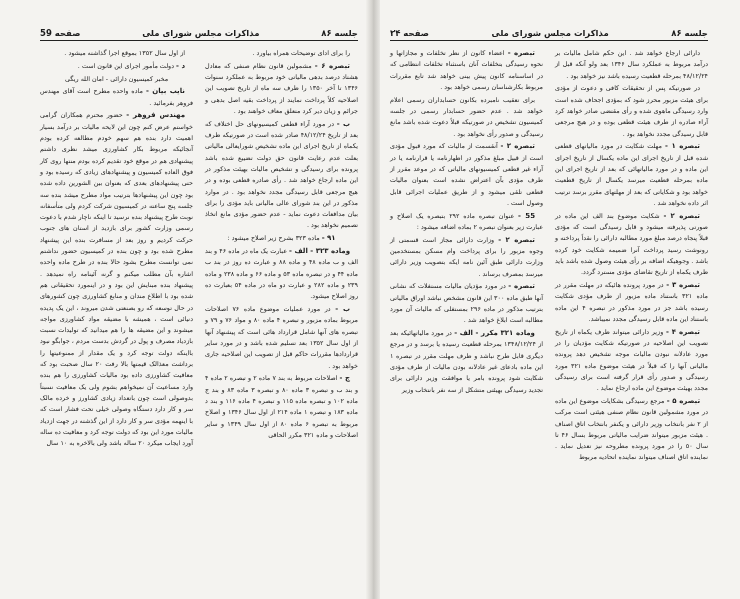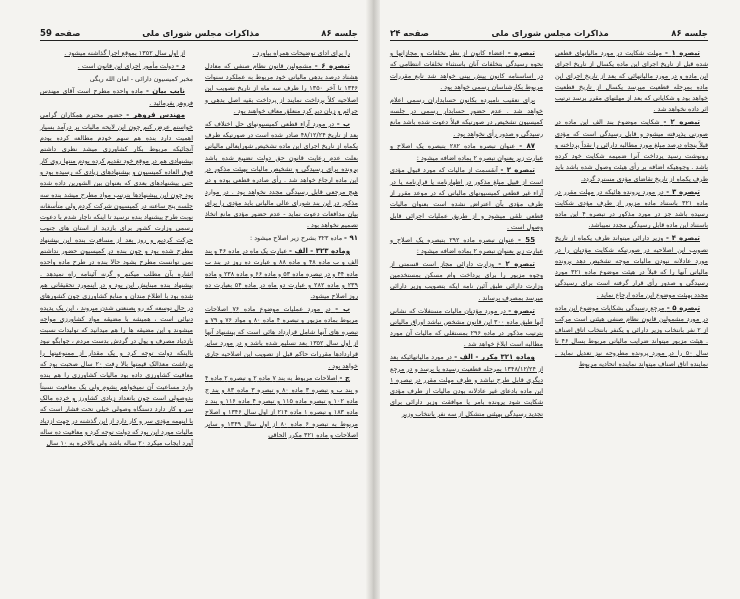--- a/index.html
+++ b/index.html
@@ -13,23 +13,23 @@
   .page.right { left: 380px; width: 360px; }
   .header { position: absolute; top: 27px; height: 14px; display: flex; justify-content: space-between; align-items: flex-end;
     font-weight: bold; font-size: 8.5px; border-bottom: 1.6px solid #222; padding-bottom: 2px; }
   .page.left .header { left: 40px; right: 8px; }
   .page.right .header { left: 10px; right: 32px; }
   .columns { position: absolute; top: 48px; display: flex; gap: 12px; }
   .page.left .columns { left: 40px; right: 8px; }
   .page.right .columns { left: 10px; right: 32px; }
   .col { flex: 1; font-size: 6.4px; line-height: 11.3px; text-align: justify; }
   .para { margin-bottom: 1.5px; }
-  .para.indent { text-indent: 8px; text-decoration: underline; }
+  .para.indent { text-indent: 8px; }
   .lbl { font-weight: bold; font-size: 7px; }
-  .center { text-align: right; }
+  .center { text-align: center; }
 </style>
 </head>
 <body>
 
 <div class="spread">
   <div class="gutter"></div>
 
   <div class="page left">
     <div class="header">
       <span>جلسه ۸۶</span>
@@ -57,30 +57,31 @@
   </div>
 
   <div class="page right">
     <div class="header">
       <span>جلسه ۸۶</span>
       <span>مذاکرات مجلس شورای ملی</span>
       <span>صفحه ۳۴</span>
     </div>
     <div class="columns">
       <div class="col">
+          <div class="para indent"><span>دارائی ارجاع خواهد شد . این حکم شامل مالیات بر درآمد مربوط به عملکرد سال ۱۳۴۶ بعد ولو آنکه قبل از ۴۸/۱۲/۲۴ بمرحله قطعیت رسیده باشد نیز خواهد بود .</span></div>
+          <div class="para indent"><span>در صورتیکه پس از تحقیقات کافی و دعوت از مؤدی برای هیئت مزبور محرز شود که بمؤدی اجحاف شده است وارد رسیدگی ماهوی شده و رأی مقتضی صادر خواهد کرد آراء صادره از طرف هیئت قطعی بوده و در هیچ مرجعی قابل رسیدگی مجدد نخواهد بود .</span></div>
           <div class="para indent"><span class="lbl">تبصره ۱ -</span> <span>مهلت شکایت در مورد مالیاتهای قطعی شده قبل از تاریخ اجرای این ماده یکسال از تاریخ اجرای این ماده و در مورد مالیاتهائی که بعد از تاریخ اجرای این ماده بمرحله قطعیت میرسد یکسال از تاریخ قطعیت خواهد بود و شکایاتی که بعد از مهلتهای مقرر برسد ترتیب اثر داده نخواهد شد .</span></div>
           <div class="para indent"><span class="lbl">تبصره ۲ -</span> <span>شکایت موضوع بند الف این ماده در صورتی پذیرفته میشود و قابل رسیدگی است که مؤدی قبلاً پنجاه درصد مبلغ مورد مطالبه دارائی را نقداً پرداخته و رونوشت رسید پرداخت آنرا ضمیمه شکایت خود کرده باشد . وجوهیکه اضافه بر رأی هیئت وصول شده باشد باید ظرف یکماه از تاریخ تقاضای مؤدی مسترد گردد.</span></div>
           <div class="para indent"><span class="lbl">تبصره ۳ -</span> <span>در مورد پرونده هائیکه در مهلت مقرر در ماده ۳۲۱ باستناد ماده مزبور از طرف مؤدی شکایت رسیده باشد جز در مورد مذکور در تبصره ۴ این ماده باستناد این ماده قابل رسیدگی مجدد نمیباشد.</span></div>
           <div class="para indent"><span class="lbl">تبصره ۴ -</span> <span>وزیر دارائی میتواند ظرف یکماه از تاریخ تصویب این اصلاحیه در صورتیکه شکایت مؤدیان را در مورد عادلانه نبودن مالیات موجه تشخیص دهد پرونده مالیاتی آنها را که قبلاً در هیئت موضوع ماده ۳۲۱ مورد رسیدگی و صدور رأی قرار گرفته است برای رسیدگی مجدد بهیئت موضوع این ماده ارجاع نماید .</span></div>
           <div class="para indent"><span class="lbl">تبصره ۵ -</span> <span>مرجع رسیدگی بشکایات موضوع این ماده در مورد مشمولین قانون نظام صنفی هیئتی است مرکب از ۲ نفر بانتخاب وزیر دارائی و یکنفر بانتخاب اتاق اصناف . هیئت مزبور میتواند ضرایب مالیاتی مربوط بسال ۴۶ تا سال ۵۰ را در مورد پرونده مطروحه نیز تعدیل نماید . نماینده اتاق اصناف میتواند نماینده اتحادیه مربوط</span></div>
         </div>
       <div class="col">
           <div class="para indent"><span class="lbl">تبصره -</span> <span>اعضاء کانون از نظر تخلفات و مجازاتها و نحوه رسیدگی بتخلفات آنان باستثناء تخلفات انتظامی که در اساسنامه کانون پیش بینی خواهد شد تابع مقررات مربوط بکارشناسان رسمی خواهد بود .</span></div>
           <div class="para indent"><span>برای تعقیب نامبرده بکانون حسابداران رسمی اعلام خواهد شد . عدم حضور حسابدار رسمی در جلسه کمیسیون تشخیص در صورتیکه قبلاً دعوت شده باشد مانع رسیدگی و صدور رأی نخواهد بود .</span></div>
-          <div class="para indent"><span class="lbl">۸۷ -</span> <span>عنوان تبصره ماده ۲۸۲ بتبصره یک اصلاح و عبارت زیر بعنوان تبصره ۲ بماده اضافه میشود :</span></div>
           <div class="para indent"><span class="lbl">تبصره ۲ -</span> <span>آنقسمت از مالیات که مورد قبول مؤدی است از قبیل مبلغ مذکور در اظهارنامه یا قرارنامه یا در آراء غیر قطعی کمیسیونهای مالیاتی که در موعد مقرر از طرف مؤدی بآن اعتراض نشده است بعنوان مالیات قطعی تلقی میشود و از طریق عملیات اجرائی قابل وصول است .</span></div>
           <div class="para indent"><span class="lbl">55 -</span> <span>عنوان تبصره ماده ۲۹۲ بتبصره یک اصلاح و عبارت زیر بعنوان تبصره ۲ بماده اضافه میشود :</span></div>
           <div class="para indent"><span class="lbl">تبصره ۲ -</span> <span>وزارت دارائی مجاز است قسمتی از وجوه مزبور را برای پرداخت وام مسکن بمستخدمین وزارت دارائی طبق آئین نامه ایکه بتصویب وزیر دارائی میرسد بمصرف برساند .</span></div>
           <div class="para indent"><span class="lbl">تبصره -</span> <span>در مورد مؤدیان مالیات مستغلات که نشانی آنها طبق ماده ۳۰۰ این قانون مشخص نباشد اوراق مالیاتی بترتیب مذکور در ماده ۲۹۶ بمستغلی که مالیات آن مورد مطالبه است ابلاغ خواهد شد .</span></div>
           <div class="para indent"><span class="lbl">وماده ۳۲۱ مکرر - الف -</span> <span>در مورد مالیاتهائیکه بعد از ۱۳۴۸/۱۲/۲۴ بمرحله قطعیت رسیده یا برسد و در مرجع دیگری قابل طرح نباشد و ظرف مهلت مقرر در تبصره ۱ این ماده بادعای غیر عادلانه بودن مالیات از طرف مؤدی شکایت شود پرونده بامر یا موافقت وزیر دارائی برای تجدید رسیدگی بهیئتی متشکل از سه نفر بانتخاب وزیر</span></div>
         </div>
     </div>
   </div>
 </div>
 

